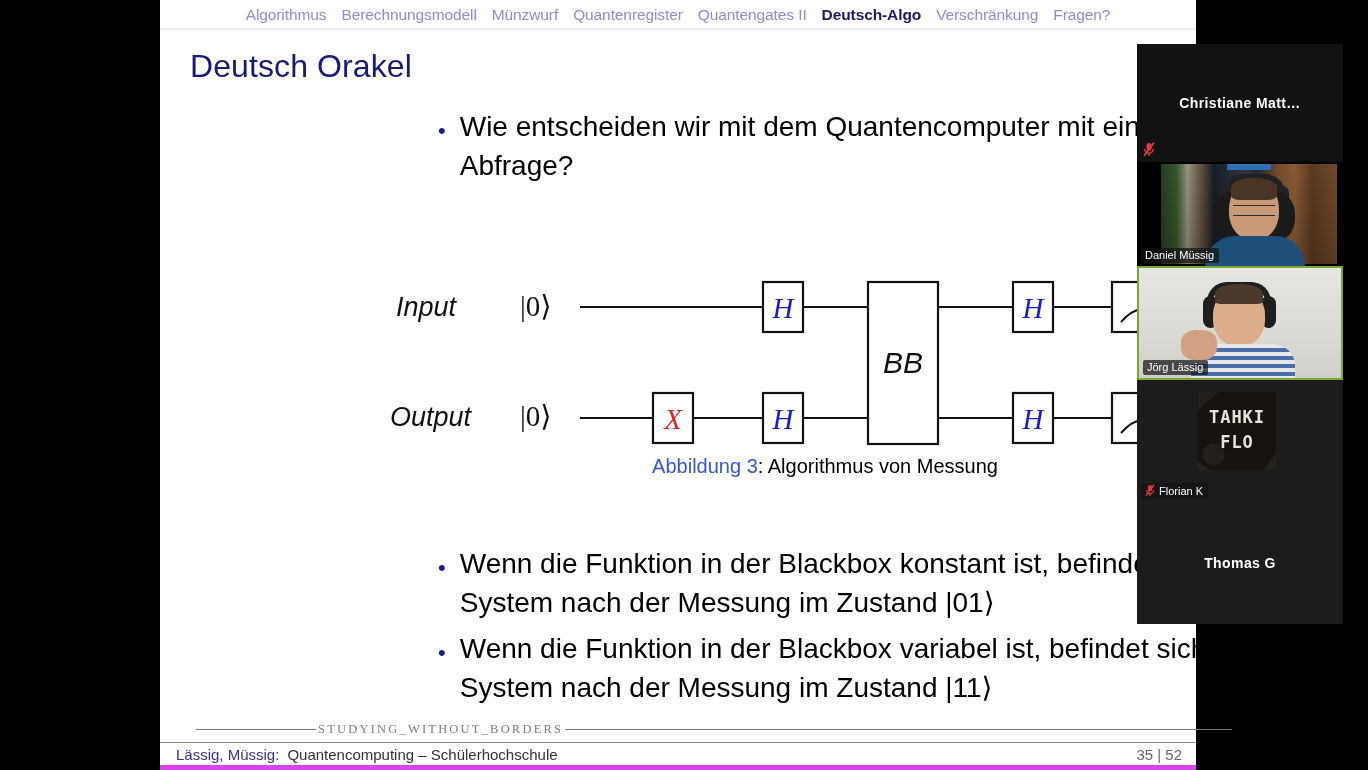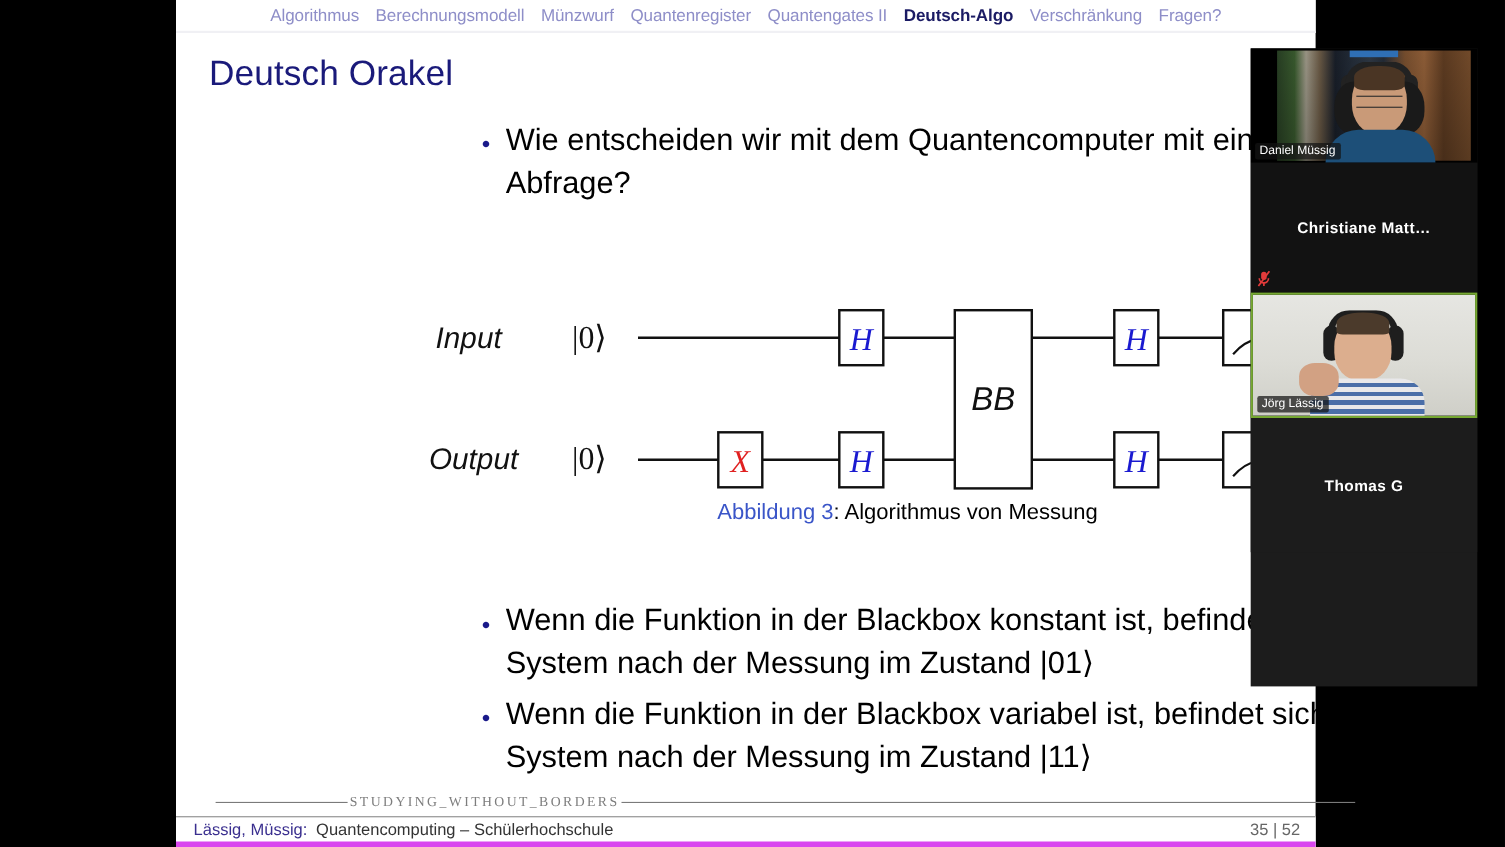--- a/index.html
+++ b/index.html
@@ -466,62 +466,79 @@
 
     <div id="footer-bar">
       <span id="footer-author">Lässig, Müssig:</span>
       <span id="footer-subject">Quantencomputing – Schülerhochschule</span>
       <span id="footer-page">35 | 52</span>
     </div>
   </div>
 
   <div id="vc-panel">
 
+    <div class="vc-tile" id="tile-christiane">
+      <div class="vc-name-center">Christiane  Matt…</div>
+      <div id="christiane-mic">
+        <svg width="12" height="15" viewBox="0 0 12 15">
+          <rect x="3.5" y="1" width="5" height="7.5" rx="2.5" fill="#e33b3b"></rect>
+          <path d="M1.8 7 a4.2 4.2 0 0 0 8.4 0" stroke="#e33b3b" stroke-width="1.5" fill="none"></path>
+          <line x1="6" y1="11" x2="6" y2="14" stroke="#e33b3b" stroke-width="1.5"></line>
+          <line x1="1" y1="14" x2="11" y2="0.5" stroke="#e33b3b" stroke-width="1.6"></line>
+        </svg>
+      </div>
+    </div>
+
     <div class="vc-tile" id="tile-daniel">
       <div id="daniel-video">
         <div id="daniel-topbar"></div>
         <div id="daniel-hp-l"></div>
         <div id="daniel-hp-r"></div>
         <div id="daniel-band"></div>
         <div id="daniel-head"></div>
         <div id="daniel-hair"></div>
         <div id="daniel-glasses"></div>
         <div id="daniel-body"></div>
       </div>
       <div class="vc-name-tag">
         <span>Daniel Müssig</span>
       </div>
     </div>
 
-    <div class="vc-tile" id="tile-christiane">
-      <div class="vc-name-center">Christiane  Matt…</div>
-      <div id="christiane-mic">
-        <svg width="12" height="15" viewBox="0 0 12 15">
-          <rect x="3.5" y="1" width="5" height="7.5" rx="2.5" fill="#e33b3b"></rect>
-          <path d="M1.8 7 a4.2 4.2 0 0 0 8.4 0" stroke="#e33b3b" stroke-width="1.5" fill="none"></path>
-          <line x1="6" y1="11" x2="6" y2="14" stroke="#e33b3b" stroke-width="1.5"></line>
-          <line x1="1" y1="14" x2="11" y2="0.5" stroke="#e33b3b" stroke-width="1.6"></line>
-        </svg>
-      </div>
-    </div>
-
     <div class="vc-tile" id="tile-joerg">
       <div id="joerg-video">
         <div id="joerg-hp-l"></div>
         <div id="joerg-hp-r"></div>
         <div id="joerg-band"></div>
         <div id="joerg-head"></div>
         <div id="joerg-hair"></div>
         <div id="joerg-body"></div>
         <div id="joerg-hand"></div>
       </div>
       <div class="vc-name-tag">
         <span>Jörg Lässig</span>
       </div>
     </div>
 
+    <div class="vc-tile" id="tile-florian">
+      <div id="florian-avatar">
+        <span class="fl-line" id="fl-line1">TAHKI</span>
+        <span class="fl-line" id="fl-line2">FLO</span>
+      </div>
+      <div class="vc-name-tag">
+        <span class="mic-muted">
+          <svg width="10" height="13" viewBox="0 0 12 15">
+            <rect x="3.5" y="1" width="5" height="7.5" rx="2.5" fill="#e33b3b"></rect>
+            <path d="M1.8 7 a4.2 4.2 0 0 0 8.4 0" stroke="#e33b3b" stroke-width="1.5" fill="none"></path>
+            <line x1="6" y1="11" x2="6" y2="14" stroke="#e33b3b" stroke-width="1.5"></line>
+            <line x1="1" y1="14" x2="11" y2="0.5" stroke="#e33b3b" stroke-width="1.6"></line>
+          </svg>
+        </span>
+        <span>Florian K</span>
+      </div>
+    </div>
 
     <div class="vc-tile" id="tile-thomas">
       <div class="vc-name-center">Thomas  G</div>
     </div>
   </div>
 
 </div>
 
 </body></html>

